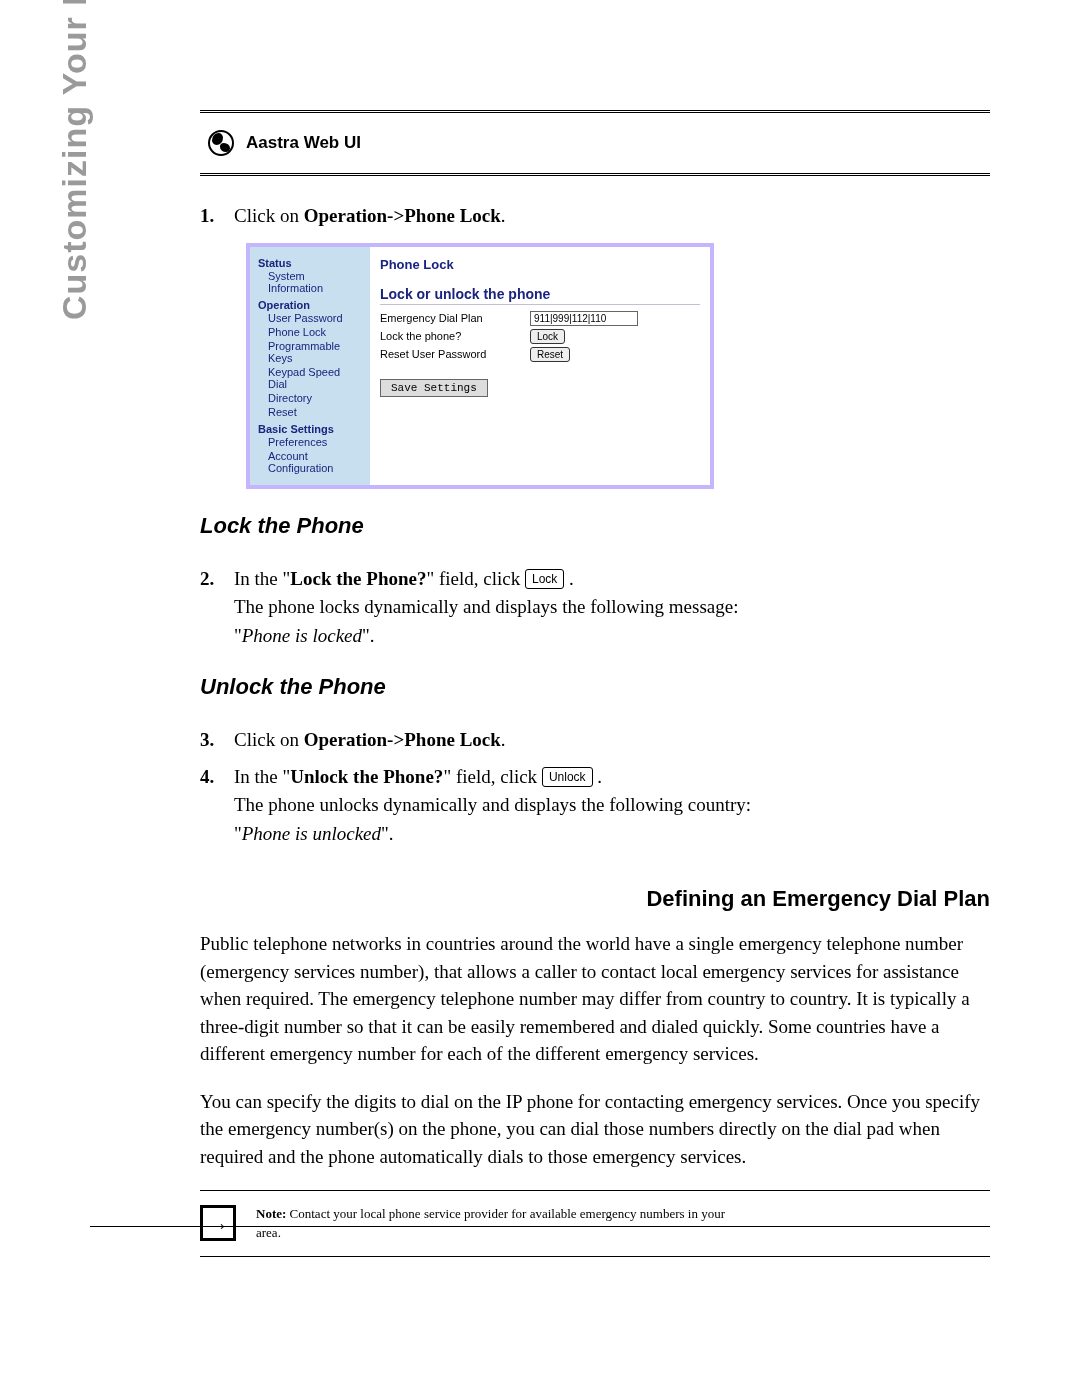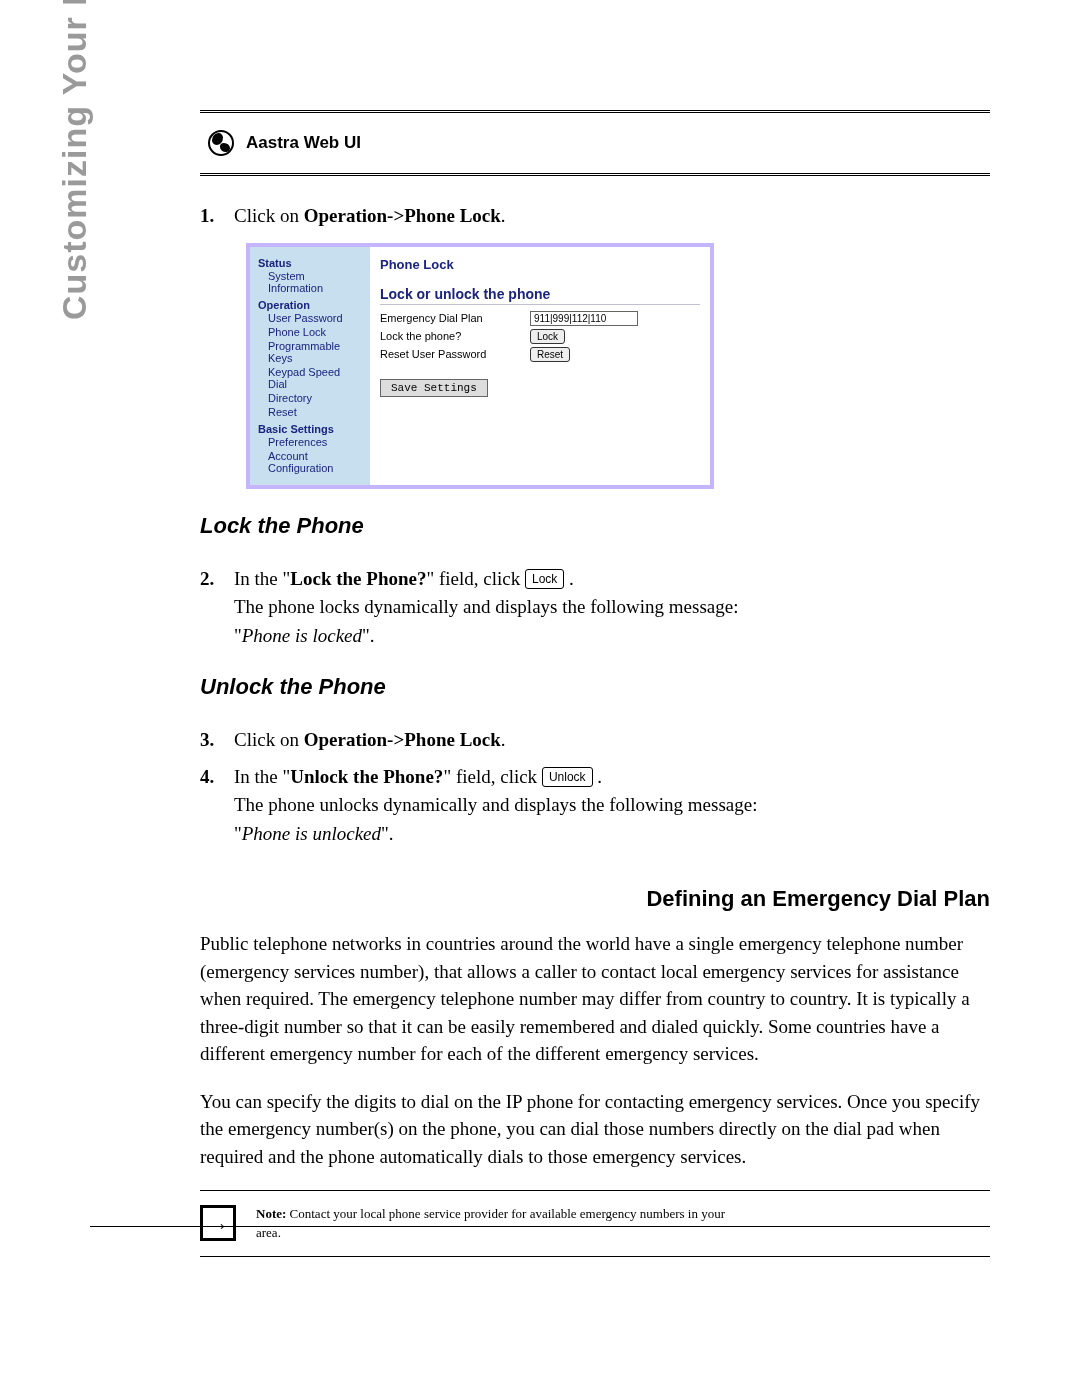--- a/index.html
+++ b/index.html
@@ -291,21 +291,21 @@
         <span class="num">3.</span>
         <span class="body">
           <span>Click on </span><b>Operation-&gt;Phone Lock</b><span>.</span>
         </span>
       </div>
       <div class="numitem">
         <span class="num">4.</span>
         <span class="body">
           <span>In the "</span><b>Unlock the Phone?</b><span>" field, click </span>
           <span class="inline-btn">Unlock</span><span> .</span><br>
-          <span>The phone unlocks dynamically and displays the following message:</span><br>
+          <span>The phone unlocks dynamically and displays the following country:</span><br>
           <span>"</span><i>Phone is unlocked</i><span>".</span>
         </span>
       </div>
     </div>
 
     <div class="section-heading">Defining an Emergency Dial Plan</div>
 
     <div class="para">Public telephone networks in countries around the world have a single emergency telephone number (emergency services number), that allows a caller to contact local emergency services for assistance when required. The emergency telephone number may differ from country to country. It is typically a three-digit number so that it can be easily remembered and dialed quickly. Some countries have a different emergency number for each of the different emergency services.</div>
     <div class="para">You can specify the digits to dial on the IP phone for contacting emergency services. Once you specify the emergency number(s) on the phone, you can dial those numbers directly on the dial pad when required and the phone automatically dials to those emergency services.</div>
 

